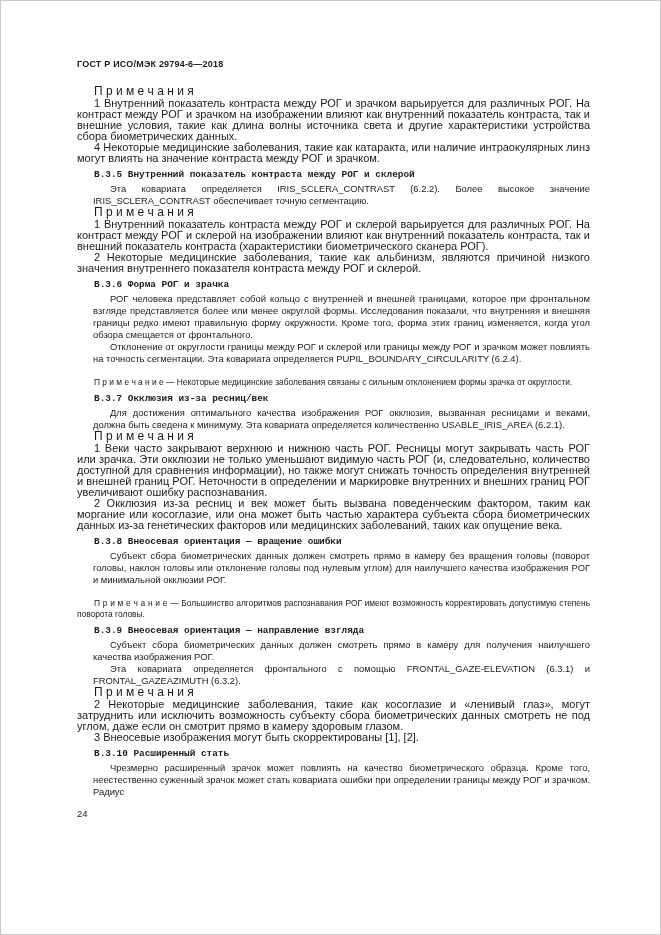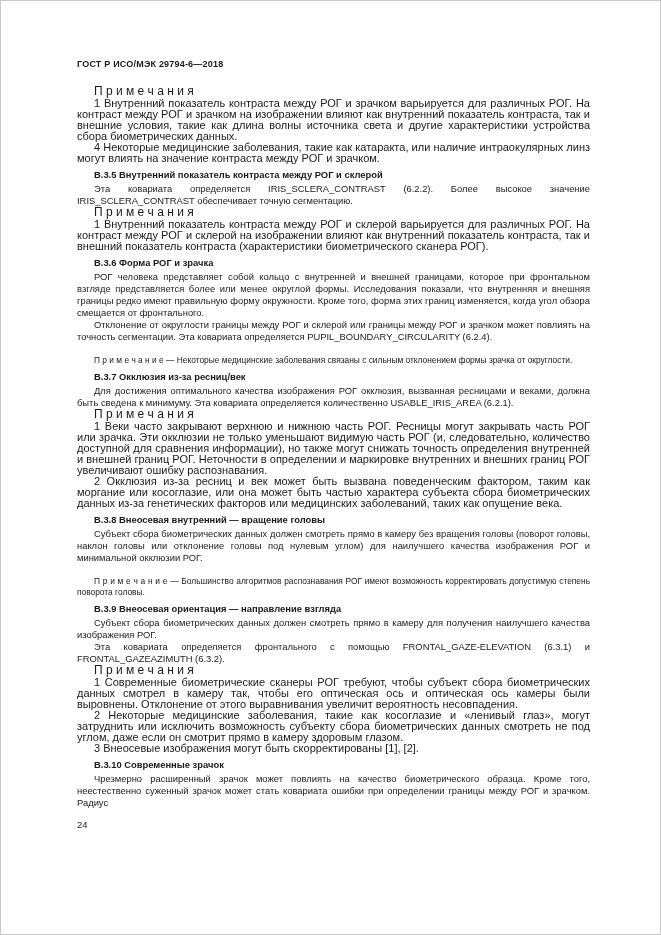--- a/index.html
+++ b/index.html
@@ -23,27 +23,29 @@
     letter-spacing: 0.2px;
     margin-bottom: 17px;
   }
   .content p {
     text-align: justify;
     text-indent: 17px;
   }
   .content .body {
     font-size: 9.4px;
     line-height: 12px;
+    margin-left: 16px;
   }
   .content .heading {
     font-size: 9.4px;
     line-height: 12px;
     font-weight: bold;
     margin-top: 5px;
     margin-bottom: 2px;
+    font-family: Liberation Mono, monospace;
   }
   .content .note-head {
     font-size: 12px;
     line-height: 11px;
     margin-bottom: 1px;
   }
   .content .note {
     font-size: 11px;
     line-height: 11px;
   }
@@ -65,37 +67,37 @@
   <div class="doc-header">ГОСТ Р ИСО/МЭК 29794-6—2018</div>
 
   <div class="content">
       <p class="note-head">П р и м е ч а н и я</p>
       <p class="note">1 Внутренний показатель контраста между РОГ и зрачком варьируется для различных РОГ. На контраст между РОГ и зрачком на изображении влияют как внутренний показатель контраста, так и внешние условия, такие как длина волны источника света и другие характеристики устройства сбора биометрических данных.</p>
       <p class="note">4 Некоторые медицинские заболевания, такие как катаракта, или наличие интраокулярных линз могут влиять на значение контраста между РОГ и зрачком.</p>
       <p class="heading">В.3.5 Внутренний показатель контраста между РОГ и склерой</p>
       <p class="body">Эта ковариата определяется IRIS_SCLERA_CONTRAST (6.2.2). Более высокое значение IRIS_SCLERA_CONTRAST обеспечивает точную сегментацию.</p>
       <p class="note-head">П р и м е ч а н и я</p>
       <p class="note">1 Внутренний показатель контраста между РОГ и склерой варьируется для различных РОГ. На контраст между РОГ и склерой на изображении влияют как внутренний показатель контраста, так и внешний показатель контраста (характеристики биометрического сканера РОГ).</p>
+      <p class="note">2 Некоторые медицинские заболевания, такие как альбинизм, являются причиной низкого значения внутреннего показателя контраста между РОГ и склерой.</p>
       <p class="heading">В.3.6 Форма РОГ и зрачка</p>
       <p class="body">РОГ человека представляет собой кольцо с внутренней и внешней границами, которое при фронтальном взгляде представляется более или менее округлой формы. Исследования показали, что внутренняя и внешняя границы редко имеют правильную форму окружности. Кроме того, форма этих границ изменяется, когда угол обзора смещается от фронтального.</p>
       <p class="body">Отклонение от округлости границы между РОГ и склерой или границы между РОГ и зрачком может повлиять на точность сегментации. Эта ковариата определяется PUPIL_BOUNDARY_CIRCULARITY (6.2.4).</p>
       <p class="note-single">П р и м е ч а н и е  —  Некоторые медицинские заболевания связаны с сильным отклонением формы зрачка от округлости.</p>
       <p class="heading">В.3.7 Окклюзия из-за ресниц/век</p>
       <p class="body">Для достижения оптимального качества изображения РОГ окклюзия, вызванная ресницами и веками, должна быть сведена к минимуму. Эта ковариата определяется количественно USABLE_IRIS_AREA (6.2.1).</p>
       <p class="note-head">П р и м е ч а н и я</p>
       <p class="note">1 Веки часто закрывают верхнюю и нижнюю часть РОГ. Ресницы могут закрывать часть РОГ или зрачка. Эти окклюзии не только уменьшают видимую часть РОГ (и, следовательно, количество доступной для сравнения информации), но также могут снижать точность определения внутренней и внешней границ РОГ. Неточности в определении и маркировке внутренних и внешних границ РОГ увеличивают ошибку распознавания.</p>
       <p class="note">2 Окклюзия из-за ресниц и век может быть вызвана поведенческим фактором, таким как моргание или косоглазие, или она может быть частью характера субъекта сбора биометрических данных из-за генетических факторов или медицинских заболеваний, таких как опущение века.</p>
-      <p class="heading">В.3.8 Внеосевая внутренний — вращение головы</p>
+      <p class="heading">В.3.8 Внеосевая ориентация — вращение ошибки</p>
       <p class="body">Субъект сбора биометрических данных должен смотреть прямо в камеру без вращения головы (поворот головы, наклон головы или отклонение головы под нулевым углом) для наилучшего качества изображения РОГ и минимальной окклюзии РОГ.</p>
       <p class="note-single">П р и м е ч а н и е  —  Большинство алгоритмов распознавания РОГ имеют возможность корректировать допустимую степень поворота головы.</p>
       <p class="heading">В.3.9 Внеосевая ориентация — направление взгляда</p>
       <p class="body">Субъект сбора биометрических данных должен смотреть прямо в камеру для получения наилучшего качества изображения РОГ.</p>
       <p class="body">Эта ковариата определяется фронтального с помощью FRONTAL_GAZE-ELEVATION (6.3.1) и FRONTAL_GAZEAZIMUTH (6.3.2).</p>
       <p class="note-head">П р и м е ч а н и я</p>
-      <p class="note">1 Современные биометрические сканеры РОГ требуют, чтобы субъект сбора биометрических данных смотрел в камеру так, чтобы его оптическая ось и оптическая ось камеры были выровнены. Отклонение от этого выравнивания увеличит вероятность несовпадения.</p>
       <p class="note">2 Некоторые медицинские заболевания, такие как косоглазие и «ленивый глаз», могут затруднить или исключить возможность субъекту сбора биометрических данных смотреть не под углом, даже если он смотрит прямо в камеру здоровым глазом.</p>
       <p class="note">3 Внеосевые изображения могут быть скорректированы [1], [2].</p>
-      <p class="heading">В.3.10 Современные зрачок</p>
+      <p class="heading">В.3.10 Расширенный стать</p>
       <p class="body">Чрезмерно расширенный зрачок может повлиять на качество биометрического образца. Кроме того, неестественно суженный зрачок может стать ковариата ошибки при определении границы между РОГ и зрачком. Радиус</p>
     </div>
 
   <div class="doc-footer">24</div>
 </div>
 
 </body></html>

